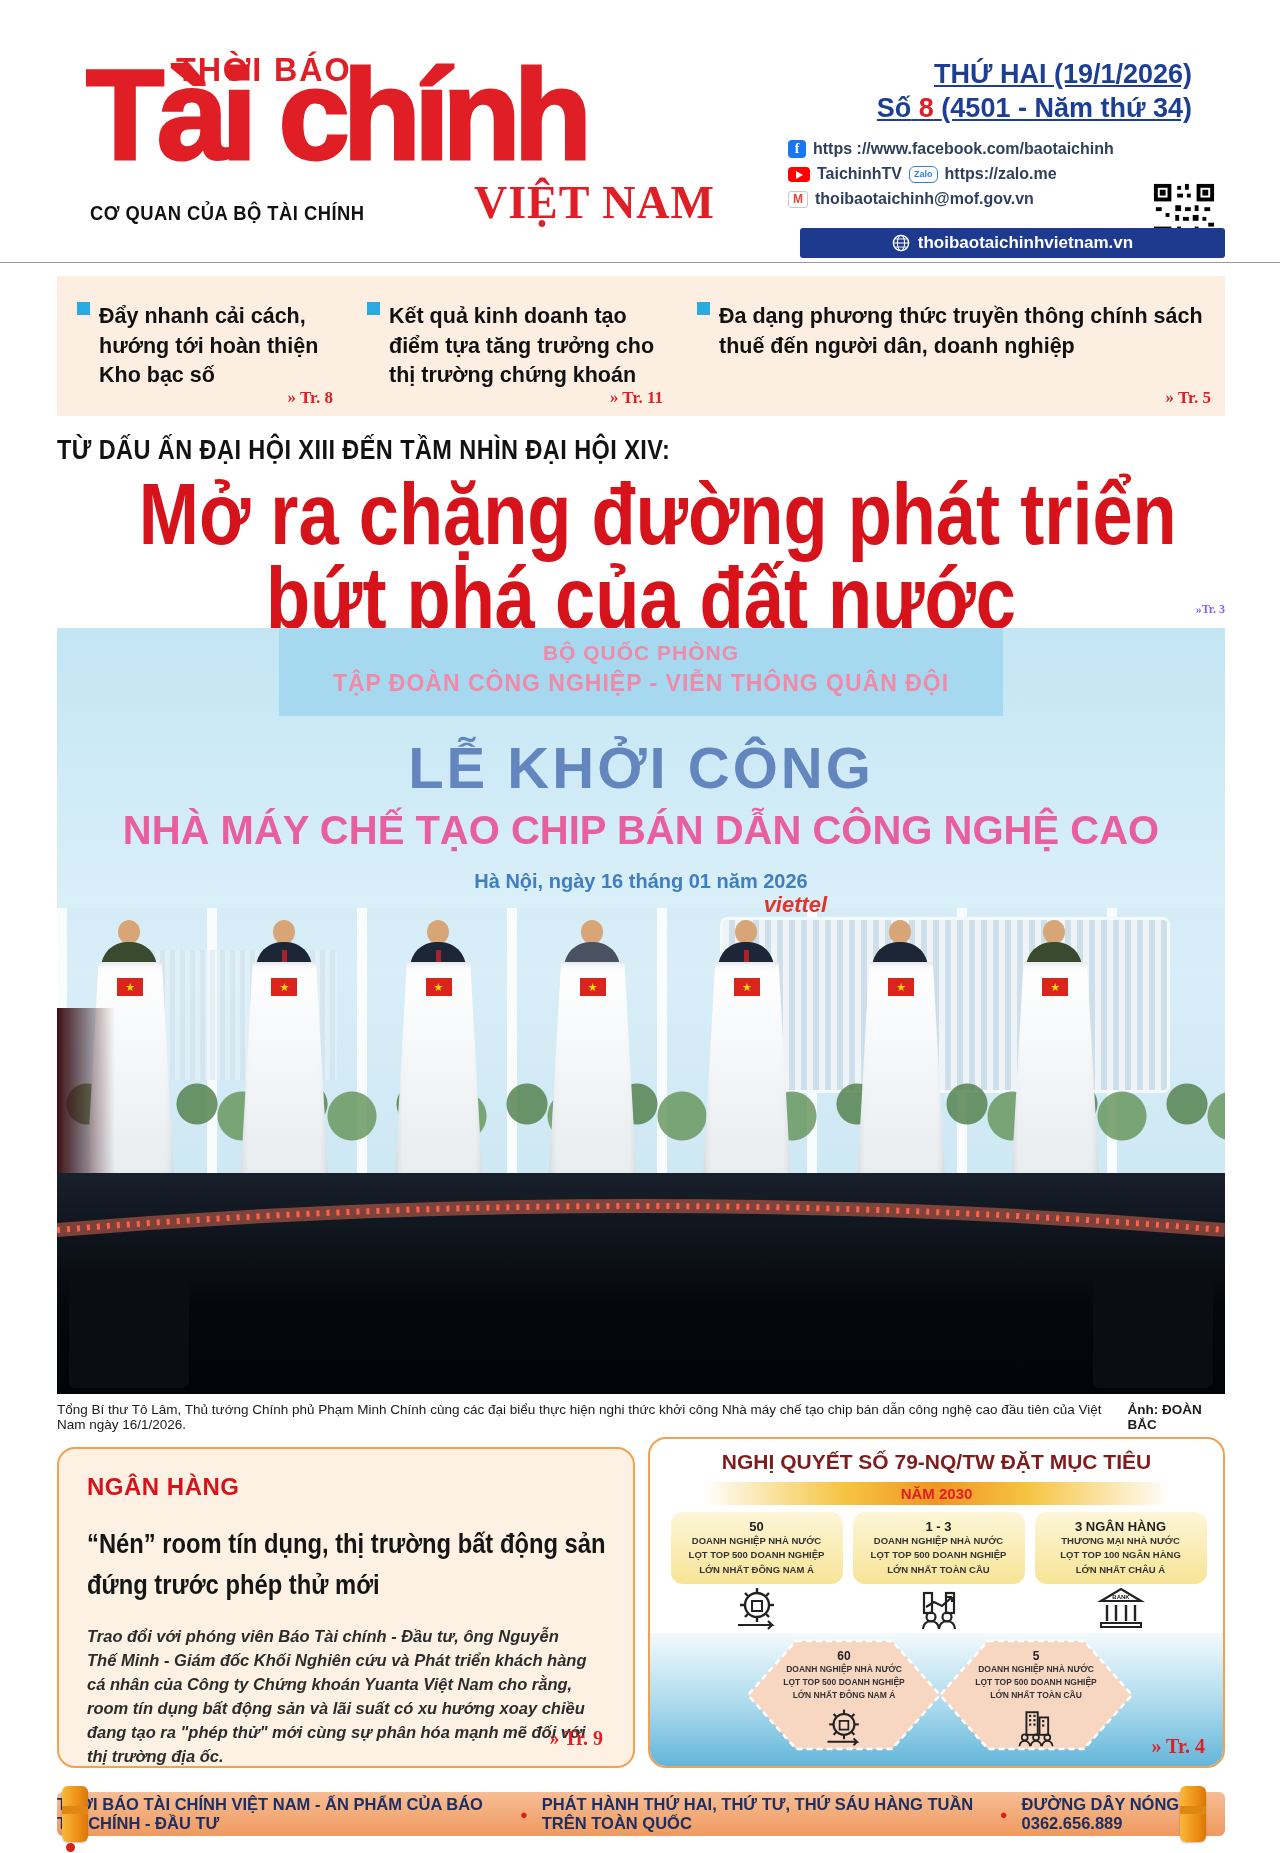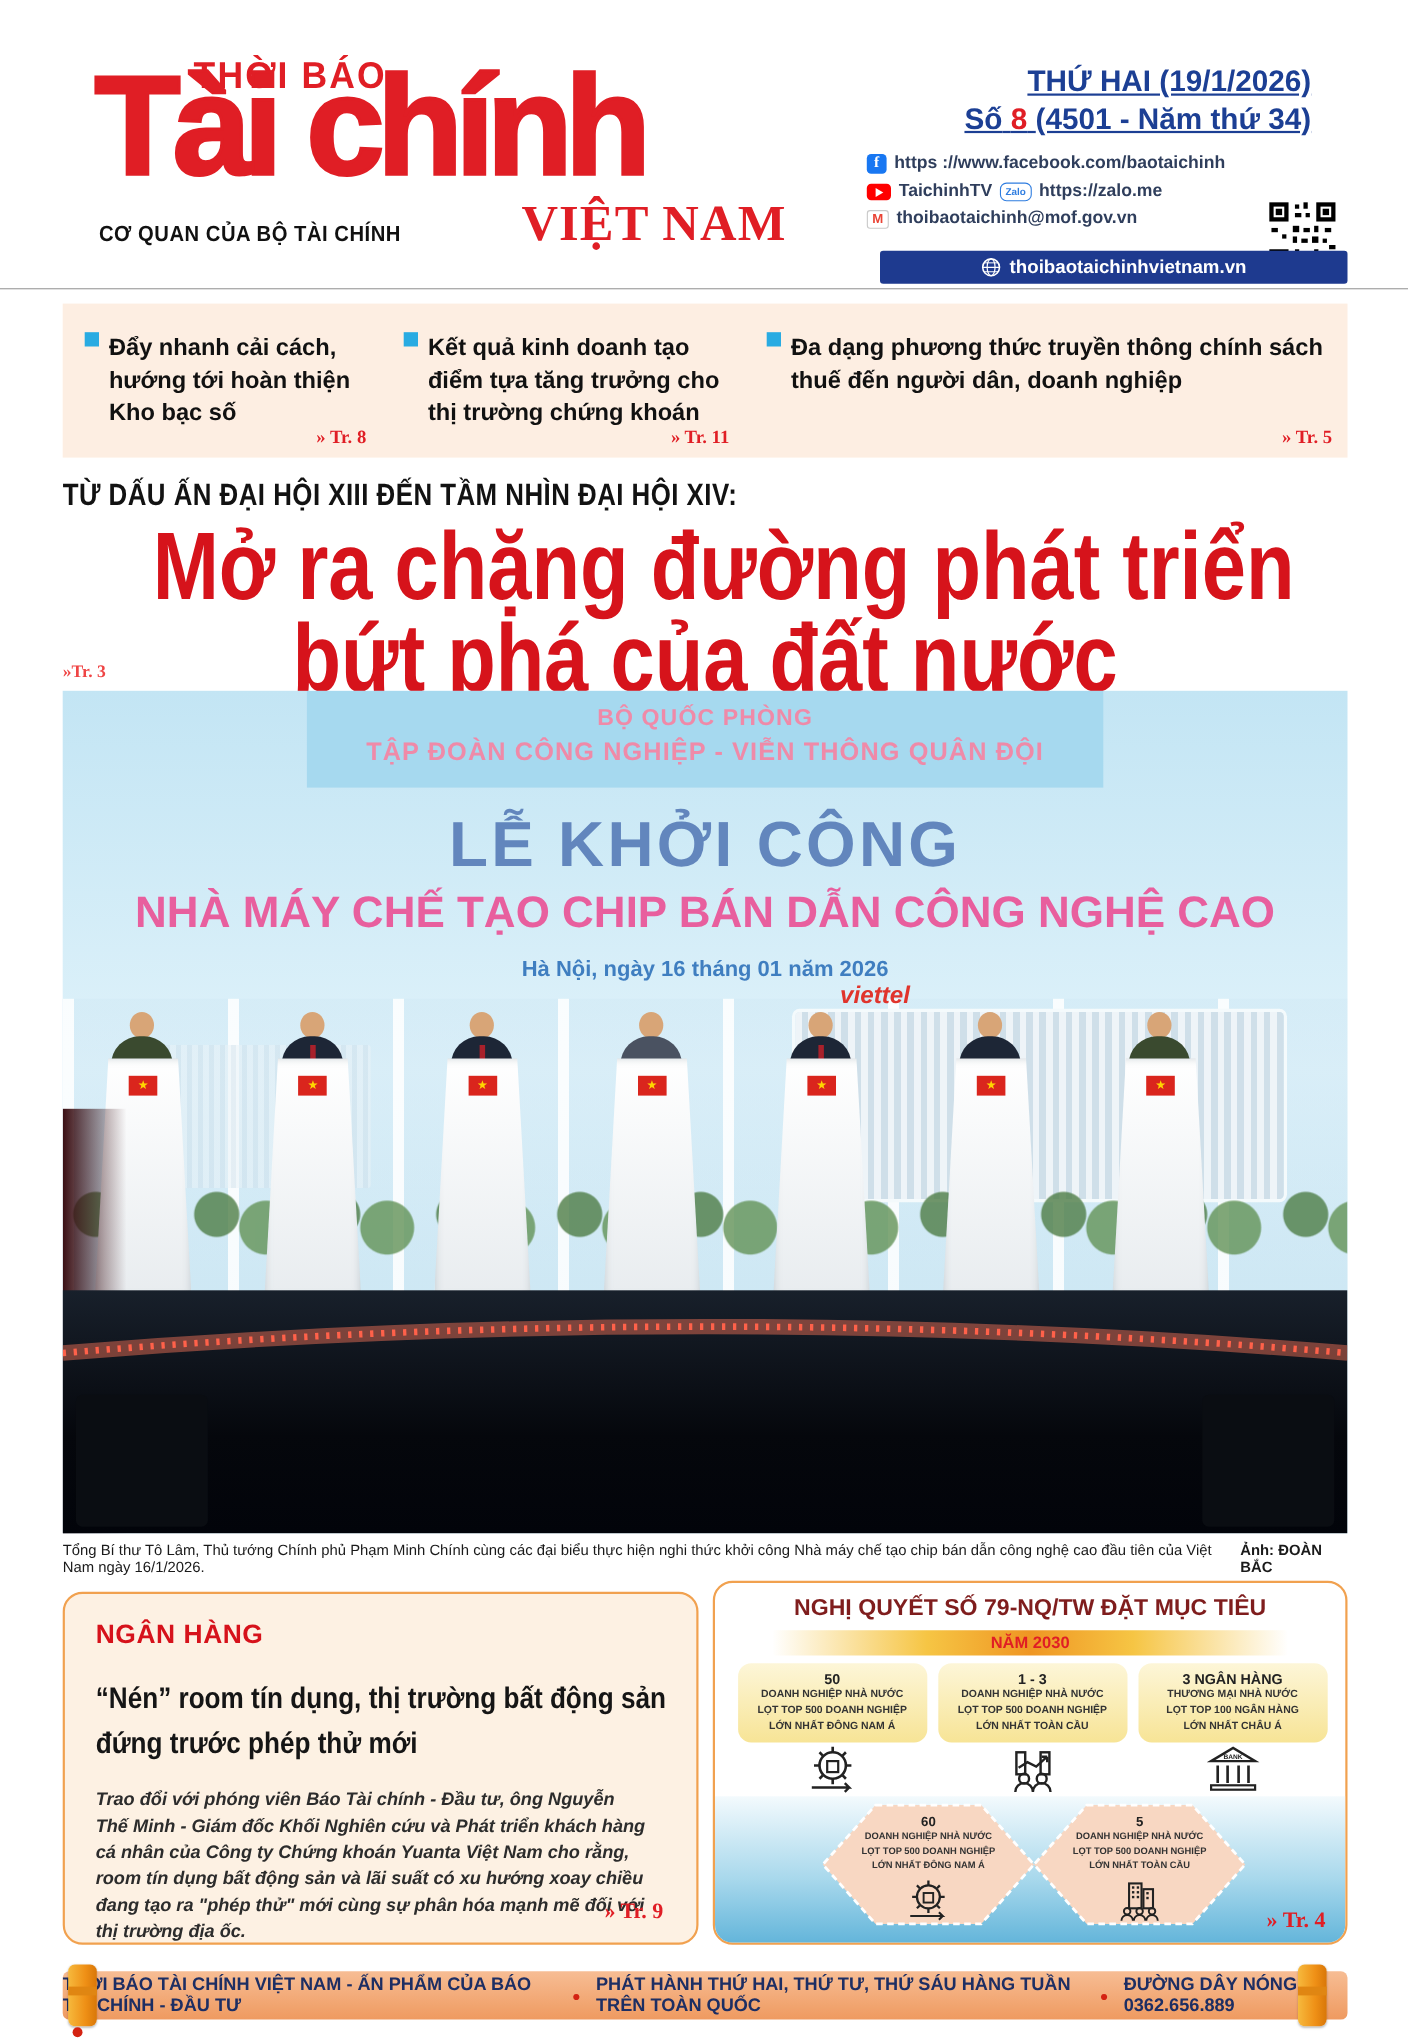--- a/index.html
+++ b/index.html
@@ -53,22 +53,22 @@
   .pageref{position:absolute;right:14px;bottom:8px;color:#e01e25;font-weight:bold;font-size:17px;
     font-family:"Liberation Serif",serif;}
 
   
   .kicker{left:57px;top:434px;font-size:28px;font-weight:bold;color:#121212;
     transform:scaleX(.84);transform-origin:left;white-space:nowrap;letter-spacing:.5px;}
   .headline{left:57px;width:1168px;text-align:center;color:#d6131b;font-weight:bold;
     white-space:nowrap;}
   .hl1{top:466px;font-size:84px;transform:scale(.86,1.04);}
   .hl2{top:550px;font-size:84px;transform:scale(.86,1.04);}
-  .lead-ref{left:57px;top:602px;width:1168px;color:#ef4444;font-weight:bold;
-    font-size:16px;font-family:"Liberation Serif",serif;}
+  .lead-ref{left:57px;top:602px;width:1168px;text-align:right;color:#8b5cf6;font-weight:bold;
+    font-size:12px;font-family:"Liberation Serif",serif;}
 
   
   .photo{left:57px;top:628px;width:1168px;height:766px;overflow:hidden;
     background:linear-gradient(180deg,#c3e5f4 0%,#dff2fa 45%,#cfe9f5 70%);}
   .ph-banner{left:19%;top:0;width:62%;height:88px;background:#a6d9ef;text-align:center;}
   .ph-b1{margin-top:13px;font-size:21px;font-weight:bold;color:#ef8aa8;letter-spacing:1px;}
   .ph-b2{margin-top:5px;font-size:23px;font-weight:bold;color:#ef8aa8;letter-spacing:1px;}
   .ph-title{left:0;top:106px;width:100%;text-align:center;font-size:58px;font-weight:bold;
     color:#6286bd;letter-spacing:3px;}
   .ph-sub{left:0;top:180px;width:100%;text-align:center;font-size:40px;font-weight:bold;

